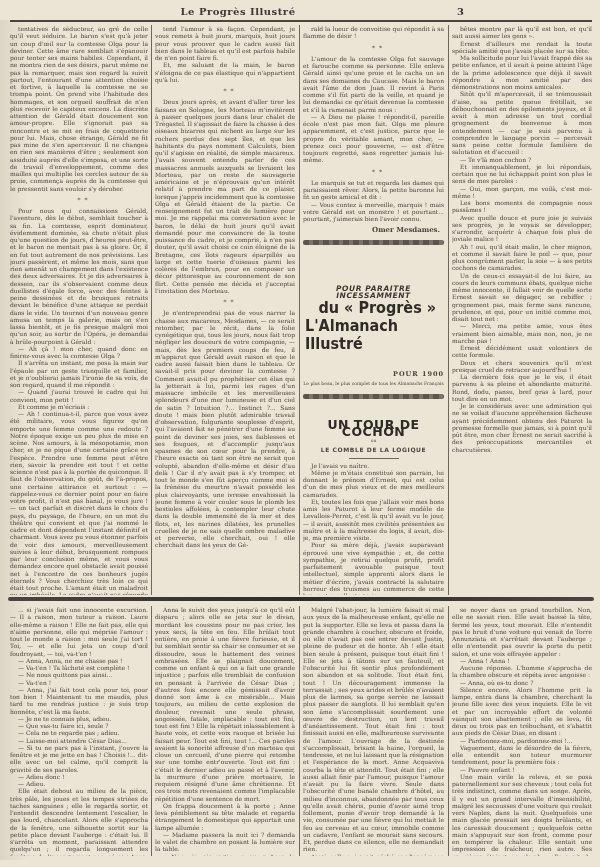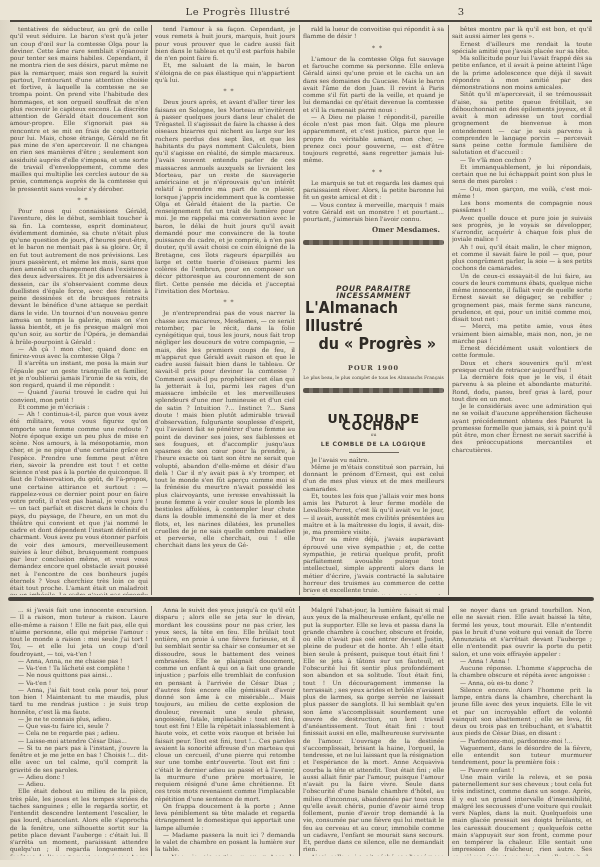--- a/index.html
+++ b/index.html
@@ -4,21 +4,21 @@
 <style>
   html, body { margin:0; padding:0; }
   body {
     width:600px; height:867px; overflow:hidden;
     background:#e9e3d4;
     font-family:"DejaVu Serif", serif;
     color:#3a3530;
   }
   .page { position:relative; width:600px; height:867px; background:#ebe5d6; }
   .masthead {
-    position:absolute; left:0; top:0; width:476px; height:20px;
+    position:absolute; left:0; top:0; width:476px; height:20px;font-weight:bold;
   }
   .masthead .title {
     position:absolute; left:0; right:0; top:6px; text-align:center;
     font-family:"DejaVu Serif", serif; font-size:10px; letter-spacing:0.5px; color:#3c3833;
   }
   .masthead .pageno {
     position:absolute; right:12px; top:6px; font-size:10px; color:#3c3833;
   }
   .rule-top { position:absolute; left:10px; right:8px; top:20px; height:2px; background:#4a453e; }
   .col {
@@ -28,21 +28,21 @@
   .col p { margin:0; text-indent:8px; }
   .col .sep { text-align:center; margin:4px 0; font-size:6px; letter-spacing:1px; }
   .vline { position:absolute; width:1px; background:#6d665c; }
   .sig { text-align:right; font-weight:bold; font-size:7px; margin-top:4px; padding-right:4px; }
   .ad-top-rule { height:5px; margin:6px 0 4px 0;
     background: repeating-linear-gradient(90deg,#5a544b 0 6px,#7a736a 6px 10px); border-radius:2px; }
   .ad-head { text-align:center; font-family:"DejaVu Sans", sans-serif; font-style:italic; font-weight:bold; font-size:7.5px; letter-spacing:0.6px; color:#3c3731;margin-top:40px; }
   .ad-title { font-family:"DejaVu Sans Condensed","DejaVu Sans", sans-serif; font-weight:bold; font-size:16px; color:#2f2b26; line-height:18px; }
   .ad-title.l1 { text-align:left; padding-left:2px; }
   .ad-title.l2 { text-align:right; padding-right:8px; }
-  .ad-year { text-align:center; font-weight:bold; font-size:6.5px; letter-spacing:1px; margin-top:12px; }
+  .ad-year { text-align:right; font-weight:bold; font-size:6.5px; letter-spacing:1px; margin-top:18px; }
   .ad-sub { text-align:center; font-size:4.5px; margin:2px 0 4px 0; }
   .story-title { text-align:center; font-family:"DejaVu Sans", sans-serif; font-weight:bold; font-size:12.5px; letter-spacing:0.5px; color:#2d2924; margin-top:22px; }
   .story-ou { text-align:center; font-size:4.5px; margin-top:2px; }
   .story-sub { text-align:center; font-family:"DejaVu Sans", sans-serif; font-weight:bold; font-size:6px; letter-spacing:0.6px; margin:2px 0 4px 0; }
   .short-rule { width:50px; height:1px; background:#6d665c; margin:3px auto; }
   .wave-rule { position:absolute; left:8px; right:6px; top:597px; height:4px;
     background:linear-gradient(90deg,#4a453e,#2e2a25 50%,#4a453e); border-radius:2px; }
   .curve-fold { position:absolute; left:0; top:20px; width:28px; height:840px;
     background:linear-gradient(90deg, rgba(150,140,120,0.18), rgba(0,0,0,0)); pointer-events:none;}
 </style>
@@ -86,22 +86,22 @@
         <p>L'amour de la comtesse Olga fut sauvage et farouche comme sa personne. Elle enleva Gérald ainsi qu'une proie et le cacha un an dans ses domaines du Caucase. Mais le baron avait l'âme de don Juan. Il revint à Paris comme s'il fût parti de la veille, et quand je lui demandai ce qu'était devenue la comtesse et s'il la ramenait parmi nous :</p>
         <p>— A Dieu ne plaise ! répondit-il, pareille école n'est pas mon fait. Olga me pleure apparemment, et c'est justice, parce que le propre du véritable amant, mon cher, — prenez ceci pour gouverne, — est d'être toujours regretté, sans regretter jamais lui-même.</p>
         <p class="sep">* *</p>
         <p>Le marquis se tut et regarda les dames qui paraissaient rêver. Alors, la petite baronne lui fit un geste amical et dit :</p>
         <p>— Vous contez à merveille, marquis ! mais votre Gérald est un monstre ! et pourtant... pourtant, j'aimerais bien l'avoir connu.</p>
       </div>
     <div class="sig">Omer Mesdames.</div>
     <div class="ad-top-rule"></div>
     <div>
       <div class="ad-head">POUR PARAITRE INCESSAMMENT</div>
+      <div class="ad-title l2">du « Progrès »</div>
       <div class="ad-title l1">L'Almanach Illustré</div>
-      <div class="ad-title l2">du « Progrès »</div>
       <div class="ad-year">POUR 1900</div>
       <div class="ad-sub">Le plus beau, le plus complet de tous les Almanachs Français</div>
     </div>
     <div class="ad-top-rule"></div>
     <div class="story-title">UN TOUR DE COCHON</div>
     <div class="story-ou">ou</div>
     <div class="story-sub">LE COMBLE DE LA LOGIQUE</div>
     <div class="short-rule"></div>
     <div id="u3story">
         <p>Je l'avais vu naître.</p>

